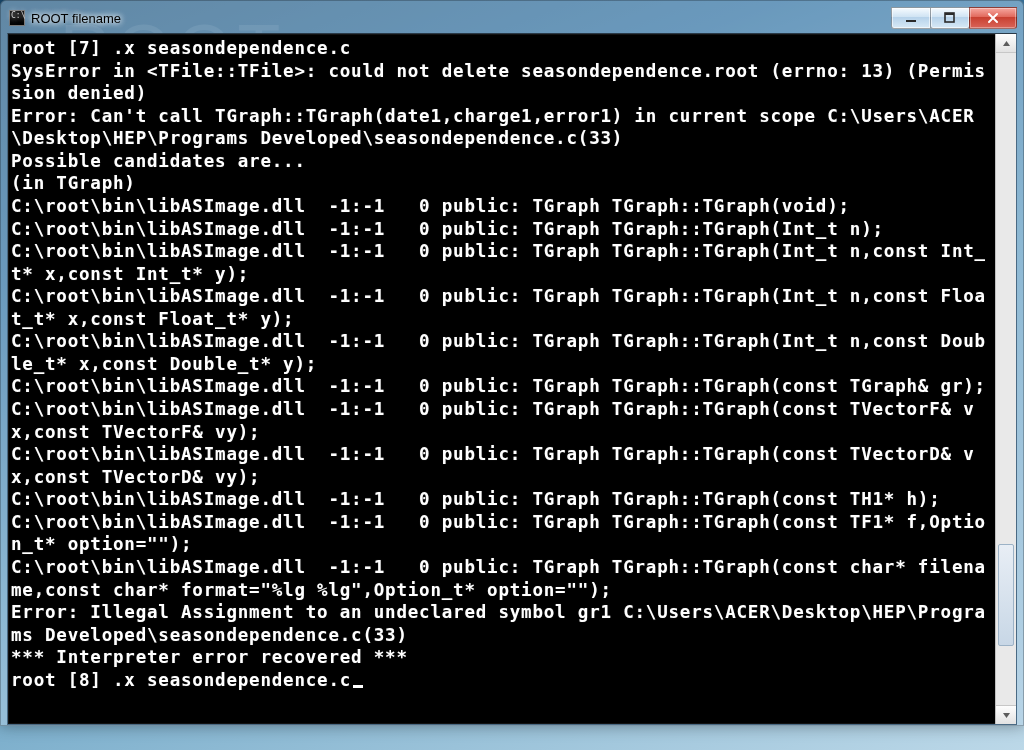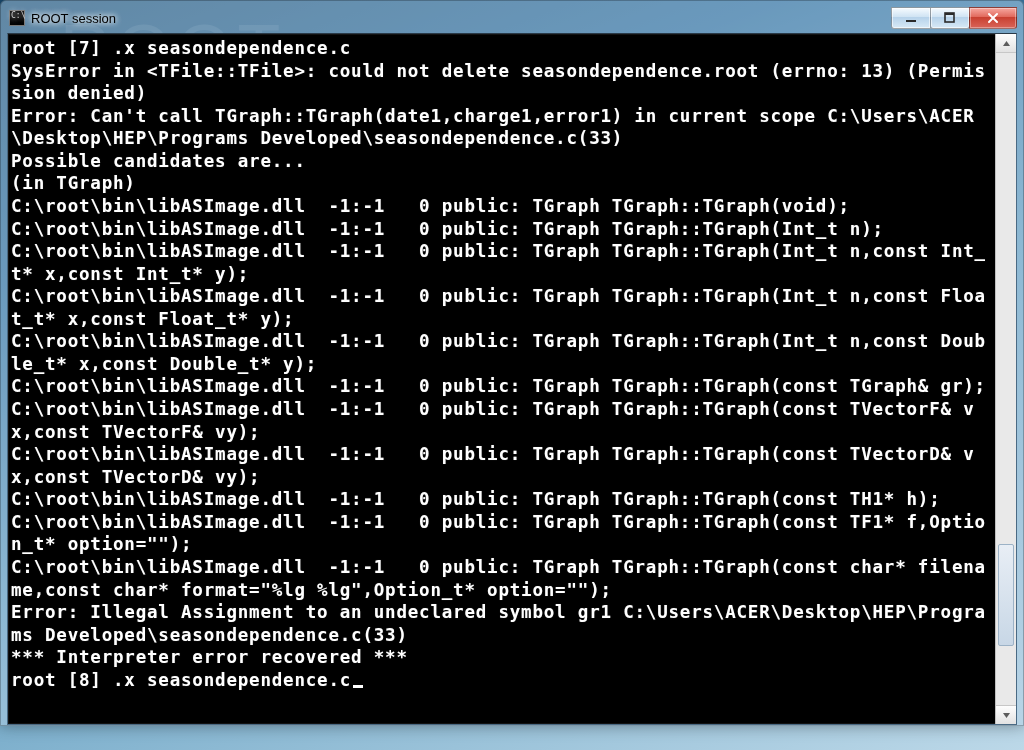--- a/index.html
+++ b/index.html
@@ -100,21 +100,21 @@
   }
 </style>
 </head>
 <body>
 
 <div class="bg-watermark">ROOT</div>
 
 <div class="window">
   <div class="titlebar">
     <span class="sysicon"></span>
-    <span class="title-text">ROOT session</span>
+    <span class="title-text">ROOT filename</span>
     <span class="title-spacer"></span>
     <div class="win-controls">
       <div class="win-btn">
         <svg width="12" height="12">
             <rect x="1" y="8" width="10" height="2" fill="#2a2a2a"></rect>
           </svg>
       </div>
       <div class="win-btn">
         <svg width="12" height="12">
             <rect x="1" y="1" width="9" height="9" fill="none" stroke="#2a2a2a" stroke-width="1.6"></rect>

